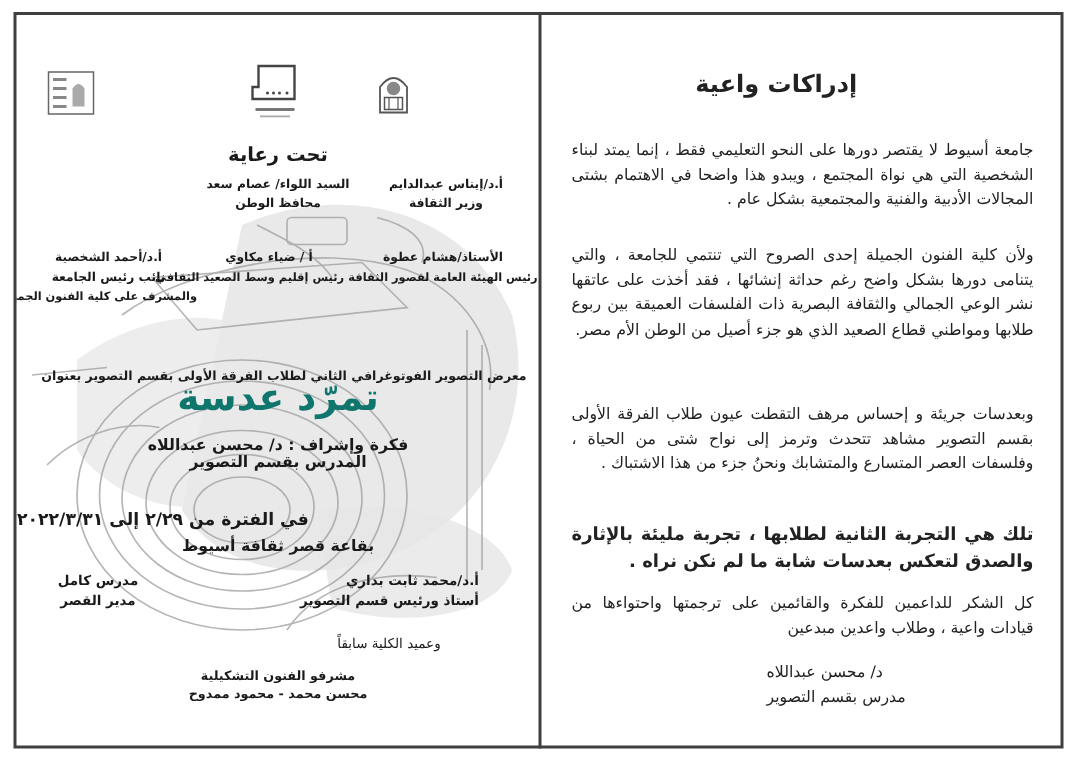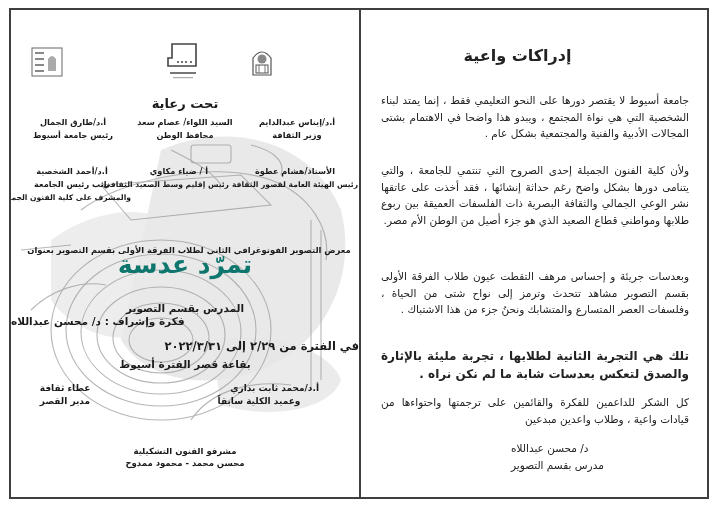--- a/index.html
+++ b/index.html
@@ -25,23 +25,23 @@
   .logo-assiut { left:240px; top:13px; width:22px; height:28px; }
   .logo-fineart { left:155px; top:7px; width:34px; height:40px; }
   .logo-culture { left:20px; top:12px; width:32px; height:30px; }
 
   .p-text { position:absolute; font-weight:bold; white-space:nowrap; font-family:"DejaVu Sans", sans-serif; }
   .patron-title { top:86px; left:0; width:100%; text-align:center; font-size:13px; }
   .sp { font-size:8.2px; line-height:13px; text-align:center; white-space:nowrap; }
   .sp-block { position:absolute; }
   .exhibit-line { top:235px; left:4px; width:100%; text-align:center; font-size:8.4px; }
   .exhibit-name { top:240px; left:0; width:100%; text-align:center; font-size:25px; letter-spacing:2px; color:#0f766e; font-weight:bold; }
-  .supervision { top:305px; left:0; width:100%; text-align:left; font-size:10.5px; }
+  .supervision { top:281px; left:0; width:100%; text-align:center; font-size:10.5px; }
   .teacher { top:292px; left:0; width:100%; text-align:center; font-size:10.5px; }
-  .period { top:329px; left:0; width:100%; text-align:right; font-size:11.5px; }
+  .period { top:329px; left:0; width:100%; text-align:left; font-size:11.5px; }
   .venue { top:348px; left:0; width:100%; text-align:center; font-size:10.5px; }
   .supervisors-title { top:436px; left:0; width:100%; text-align:center; font-size:8.5px; }
   .supervisors-names { top:448px; left:0; width:100%; text-align:center; font-size:8.5px; }
 
   
   .rp-title {
     position:absolute; top:36px; left:0; width:100%; text-align:center;
     font-size:16px; font-weight:bold; color:#222;
   }
   .para {
@@ -123,52 +123,49 @@
   <div class="p-text patron-title">تحت رعاية</div>
 
   <div class="sp-block" style="top:106px; right:12px; width:100px;">
     <div class="sp" style="font-weight:bold;">أ.د/إيناس عبدالدايم</div>
     <div class="sp" style="font-weight:bold;">وزير الثقافة</div>
   </div>
   <div class="sp-block" style="top:106px; right:122px; width:104px;">
     <div class="sp" style="font-weight:bold;">السيد اللواء/ عصام سعد</div>
     <div class="sp" style="font-weight:bold;">محافظ الوطن</div>
   </div>
-  <div class="sp-block" style="top:106px; right:236px; width:100px;">
-    <div class="sp" style="font-weight:bold;">أ.د/طارق الجمال</div>
-    <div class="sp" style="font-weight:bold;">رئيس جامعة أسيوط</div>
-  </div>
 
   <div class="sp-block" style="top:155px; right:0px; width:128px;">
     <div class="sp" style="font-weight:bold;">الأستاذ/هشام عطوة</div>
     <div class="sp" style="font-weight:bold;font-size:7.6px;">رئيس الهيئة العامة لقصور الثقافة</div>
   </div>
   <div class="sp-block" style="top:155px; right:130px; width:100px;">
     <div class="sp" style="font-weight:bold;">أ / ضياء مكاوي</div>
     <div class="sp" style="font-weight:bold;font-size:7.6px;text-align:right;">رئيس إقليم وسط الصعيد الثقافي</div>
   </div>
   <div class="sp-block" style="top:155px; right:228px; width:118px;">
     <div class="sp" style="font-weight:bold;">أ.د/أحمد الشخصية</div>
     <div class="sp" style="font-weight:bold;">نائب رئيس الجامعة</div>
     <div class="sp" style="font-weight:bold;font-size:7.6px;">والمشرف على كلية الفنون الجميلة</div>
   </div>
 
   <div class="p-text exhibit-line">معرض التصوير الفوتوغرافي الثاني لطلاب الفرقة الأولى بقسم التصوير بعنوان</div>
   <div class="p-text exhibit-name">تمرّد عدسة</div>
   <div class="p-text supervision">فكرة وإشراف : د/ محسن عبداللاه</div>
   <div class="p-text teacher">المدرس بقسم التصوير</div>
   <div class="p-text period">في الفترة من ٢/٢٩ إلى ٢٠٢٢/٣/٣١</div>
-  <div class="p-text venue">بقاعة قصر الفترة أسيوط</div>
+  <div class="p-text venue">بقاعة قصر ثقافة أسيوط</div>
 
   <div class="sp-block" style="top:372px; right:40px; width:120px; text-align:right;">
     <div class="sp" style="font-weight:bold;font-size:9px;text-align:right;">أ.د/محمد ثابت بداري</div>
-    <div class="sp" style="font-weight:bold;font-size:9px;">وعميد الكلية سابقاً</div>
+    <div class="sp" style="font-weight:bold;font-size:9px;text-align:right;">أستاذ ورئيس قسم التصوير</div>
+    <div class="sp" style="font-weight:normal;font-size:9px;margin-top:16px;">وعميد الكلية سابقاً</div>
   </div>
   <div class="sp-block" style="top:372px; right:264px; width:60px;">
-    <div class="sp" style="font-weight:bold;font-size:9px;">عطاء ثقافة</div>
+    <div class="sp" style="font-weight:bold;font-size:9px;">مدرس كامل</div>
     <div class="sp" style="font-weight:bold;font-size:9px;">مدير القصر</div>
   </div>
 
   <div class="p-text supervisors-title">مشرفو الفنون التشكيلية</div>
   <div class="p-text supervisors-names">محسن محمد - محمود ممدوح</div>
 </div>
 
 <div class="page right-page">
   <div class="rp-title">إدراكات واعية</div>
   <div class="para para1">جامعة أسيوط لا يقتصر دورها على النحو التعليمي فقط ، إنما يمتد لبناء الشخصية التي هي نواة المجتمع ، ويبدو هذا واضحا في الاهتمام بشتى المجالات الأدبية والفنية والمجتمعية بشكل عام .</div>

